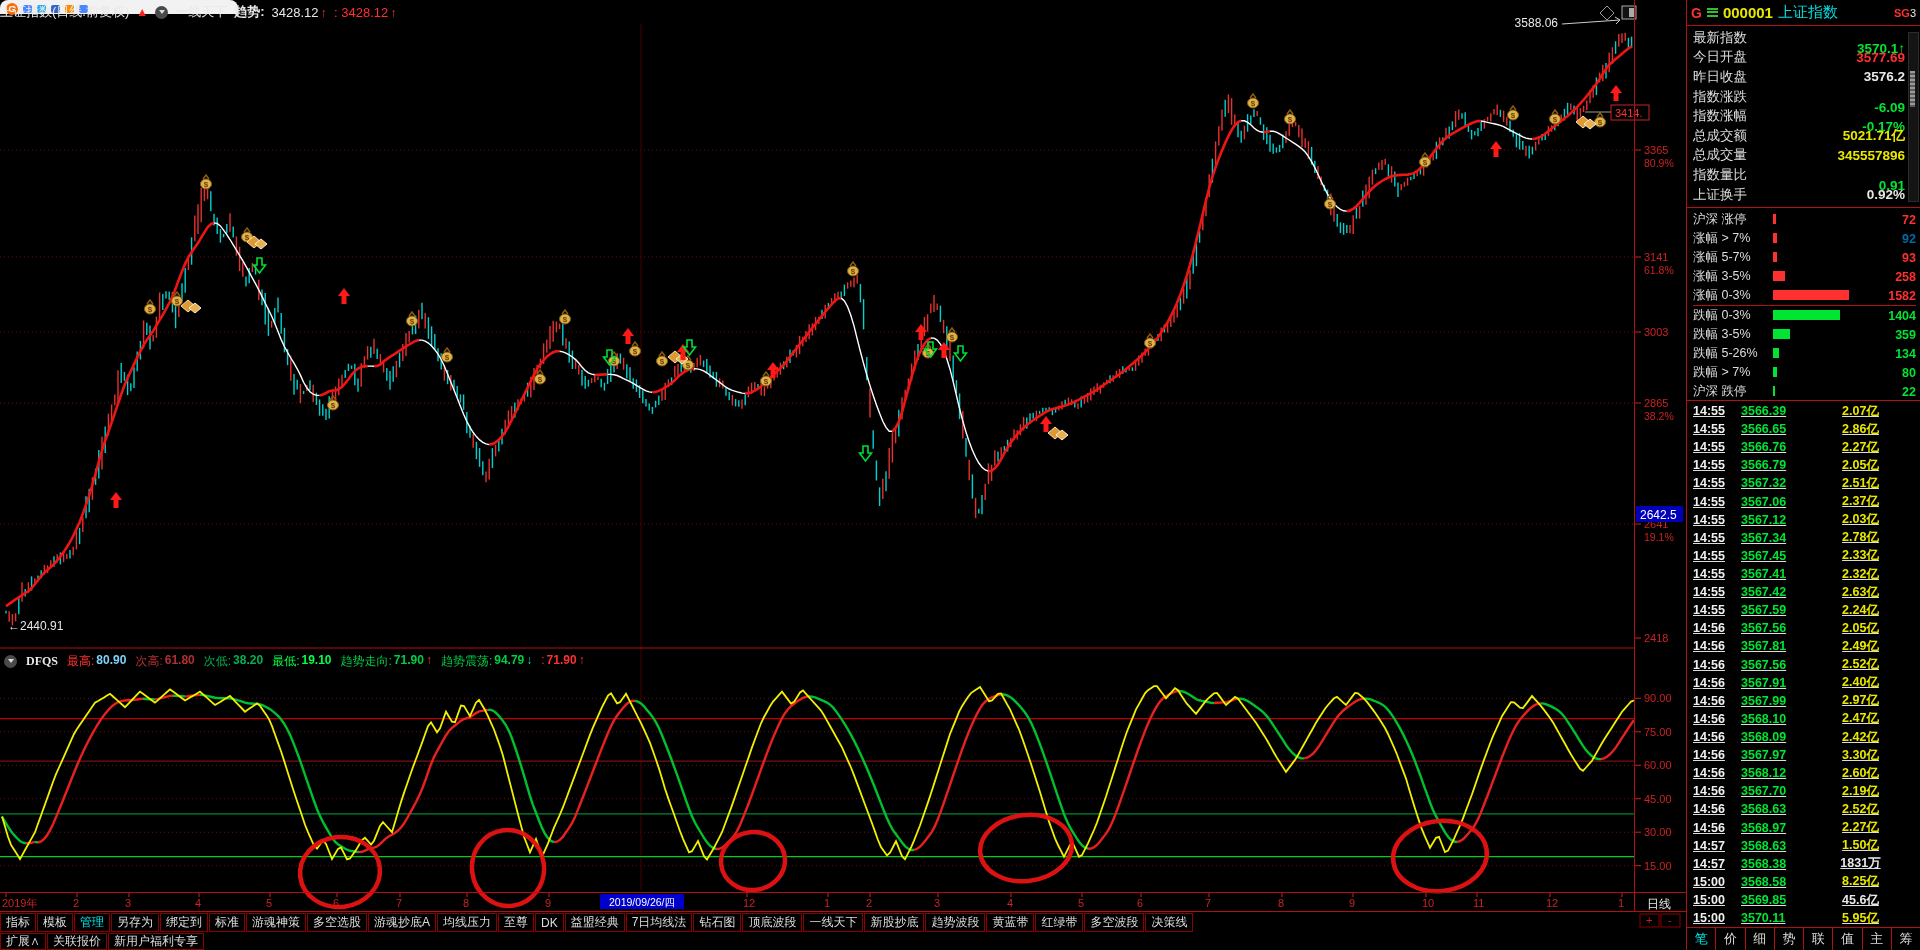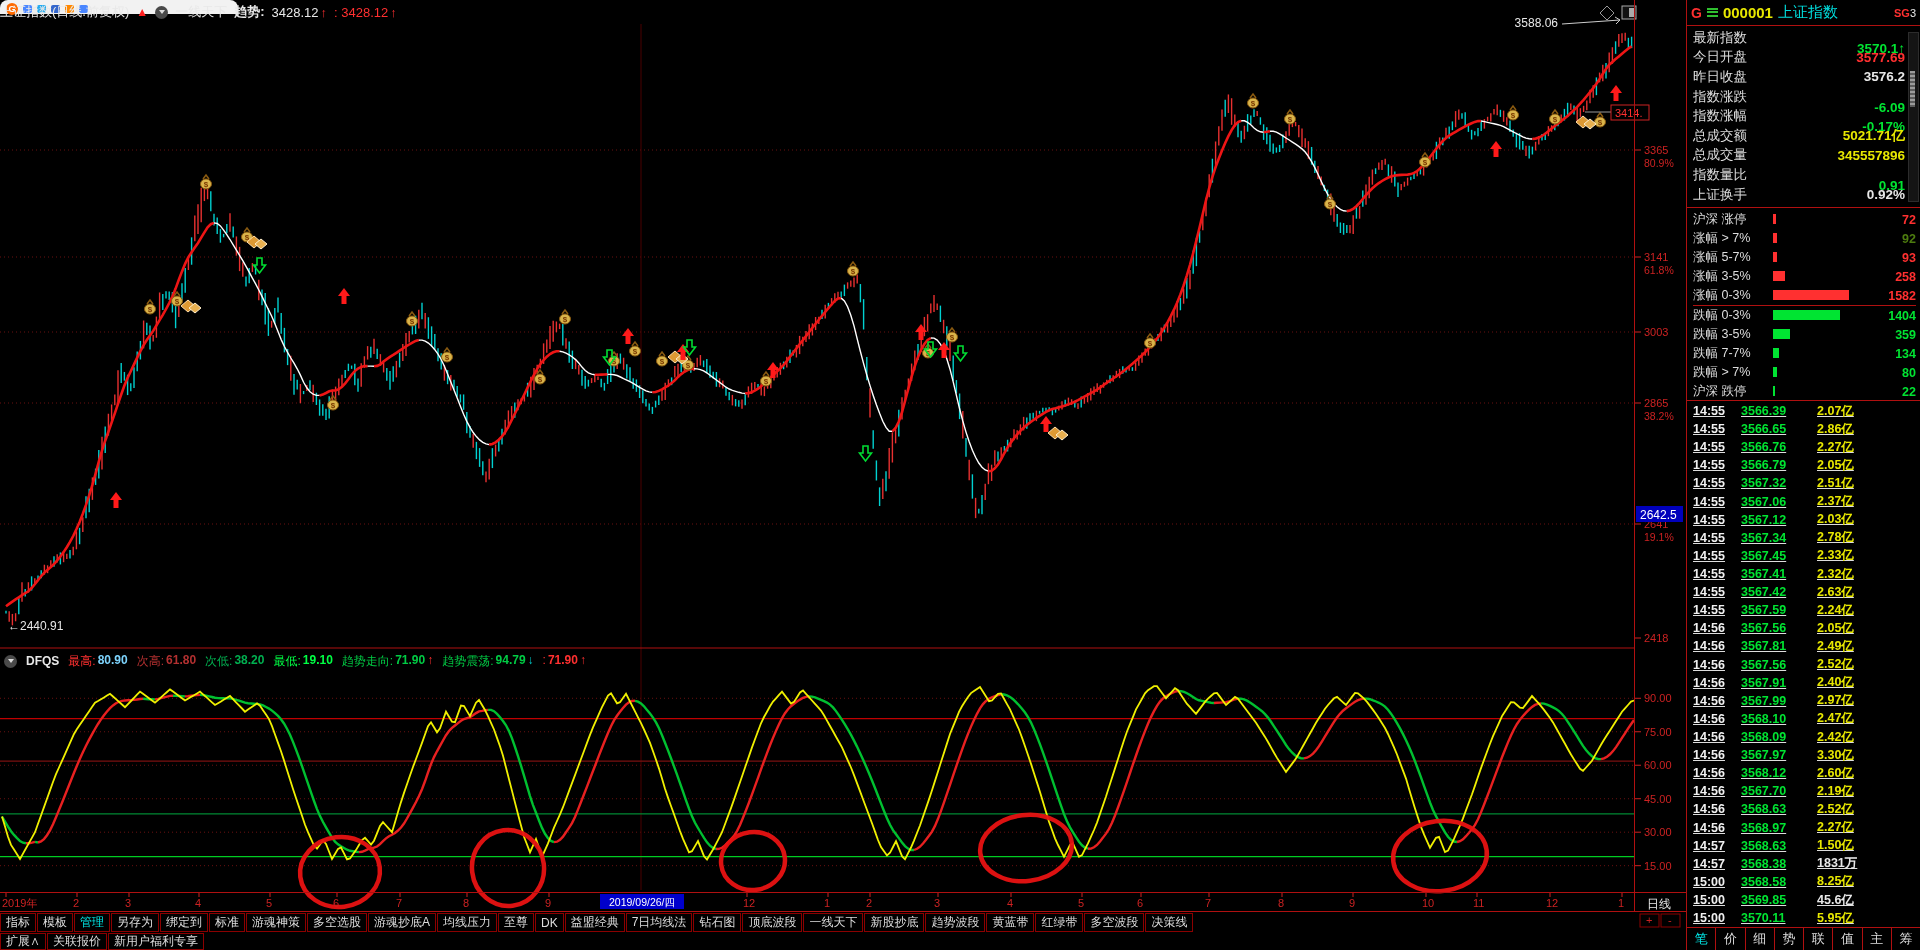--- a/index.html
+++ b/index.html
@@ -13,21 +13,21 @@
   .red-up{color:#ff2020;font-size:12px;}
   .circle-icon{width:13px;height:13px;border-radius:50%;background:#4a4a4a;
     display:inline-flex;align-items:center;justify-content:center;}
   .circle-icon::after{content:"";border-left:3px solid transparent;border-right:3px solid transparent;
     border-top:4px solid #ddd;}
   .w{color:#e8e8e8;} .r{color:#ff3030;} .g{color:#00e432;margin-top:21px;} .y{color:#e8e800;}
   .cy{color:#00dede;}
   
   #dfqs-header{left:0;top:651px;width:1630px;height:20px;display:flex;align-items:center;
     gap:9px;padding-left:4px;font-size:12px;z-index:6;white-space:nowrap;}
-  #dfqs-header b{font-weight:bold;}
+  #dfqs-header b{font-weight:bold;font-family:Liberation Serif, serif;}
   .leg{display:inline-flex;gap:2px;text-align:center;}
   
   #toolbar1{left:0;top:913px;height:19px;display:flex;z-index:5;}
   #toolbar2{left:0;top:933px;height:17px;display:flex;z-index:5;}
   .tb{border:1px solid #8b0000;margin-right:1px;padding:0 5px;font-size:12px;
       display:flex;align-items:center;color:#ddd;background:#000;box-sizing:border-box;}
   .tb.active{color:#00e5e5;}
   
   #right-panel{left:1686px;top:0;width:234px;height:950px;border-left:1px solid #b01010;
     box-sizing:border-box;display:flex;flex-direction:column;background:#000;z-index:6;}
@@ -47,21 +47,21 @@
   .b-row.divider{border-top:1px solid #b01010;}
   .b-label{width:80px;color:#ddd;}
   .b-track{flex:1;}
   .b-bar{height:10px;}
   .b-val{width:44px;text-align:right;font-weight:bold;}
   .rp-ticks{flex:1;border-top:1px solid #b01010;display:flex;flex-direction:column;
     padding:1px 16px 0 6px;box-sizing:border-box;text-decoration:underline;}
   .t-row{flex:1;display:flex;align-items:center;font-size:12.5px;font-weight:bold;}
   .t-time{width:48px;color:#f0f0f0;}
   .t-price{width:76px;color:#00e432;}
-  .t-vol{flex:1;text-align:left;}
+  .t-vol{flex:1;text-align:center;}
   .rp-tabs{height:22px;border-top:1px solid #b01010;display:flex;}
   .tab{flex:1;border-left:1px solid #b01010;display:flex;align-items:center;
     justify-content:center;font-size:13px;color:#ddd;}
   .tab:first-child{border-left:none;}
   .tab.active{color:#00e5e5;}
   
   #ad{left:1262px;top:936px;width:238px;height:14px;background:#f2f2f2;
     border-radius:8px 8px 0 0;z-index:7;display:flex;align-items:center;gap:5px;
     padding:3px 6px 0 6px;box-sizing:border-box;}
   .ad-logo{width:12px;height:12px;border-radius:50%;background:#ff6a00;color:#fff;
@@ -1082,21 +1082,21 @@
     </div>
   <div class="rp-breadth" id="rp-breadth">
       <div class="b-row">
         <span class="b-label">沪深 涨停</span>
         <span class="b-track"><span class="b-bar" style="width:3px;background:#ff3030;display:inline-block"></span></span>
         <span class="b-val" style="color:#ff3030">72</span>
       </div>
       <div class="b-row">
         <span class="b-label">涨幅 &gt; 7%</span>
         <span class="b-track"><span class="b-bar" style="width:4px;background:#ff3030;display:inline-block"></span></span>
-        <span class="b-val" style="color:#4d7c0f">92</span>
+        <span class="b-val" style="color:#0369a1">92</span>
       </div>
       <div class="b-row">
         <span class="b-label">涨幅 5-7%</span>
         <span class="b-track"><span class="b-bar" style="width:4px;background:#ff3030;display:inline-block"></span></span>
         <span class="b-val" style="color:#ff3030">93</span>
       </div>
       <div class="b-row">
         <span class="b-label">涨幅 3-5%</span>
         <span class="b-track"><span class="b-bar" style="width:12px;background:#ff3030;display:inline-block"></span></span>
         <span class="b-val" style="color:#ff3030">258</span>
@@ -1110,21 +1110,21 @@
         <span class="b-label">跌幅 0-3%</span>
         <span class="b-track"><span class="b-bar" style="width:67px;background:#00e432;display:inline-block"></span></span>
         <span class="b-val" style="color:#00e432">1404</span>
       </div>
       <div class="b-row">
         <span class="b-label">跌幅 3-5%</span>
         <span class="b-track"><span class="b-bar" style="width:17px;background:#00e432;display:inline-block"></span></span>
         <span class="b-val" style="color:#00e432">359</span>
       </div>
       <div class="b-row">
-        <span class="b-label">跌幅 7-7%</span>
+        <span class="b-label">跌幅 5-26%</span>
         <span class="b-track"><span class="b-bar" style="width:6px;background:#00e432;display:inline-block"></span></span>
         <span class="b-val" style="color:#00e432">134</span>
       </div>
       <div class="b-row">
         <span class="b-label">跌幅 &gt; 7%</span>
         <span class="b-track"><span class="b-bar" style="width:4px;background:#00e432;display:inline-block"></span></span>
         <span class="b-val" style="color:#00e432">80</span>
       </div>
       <div class="b-row">
         <span class="b-label">沪深 跌停</span>

